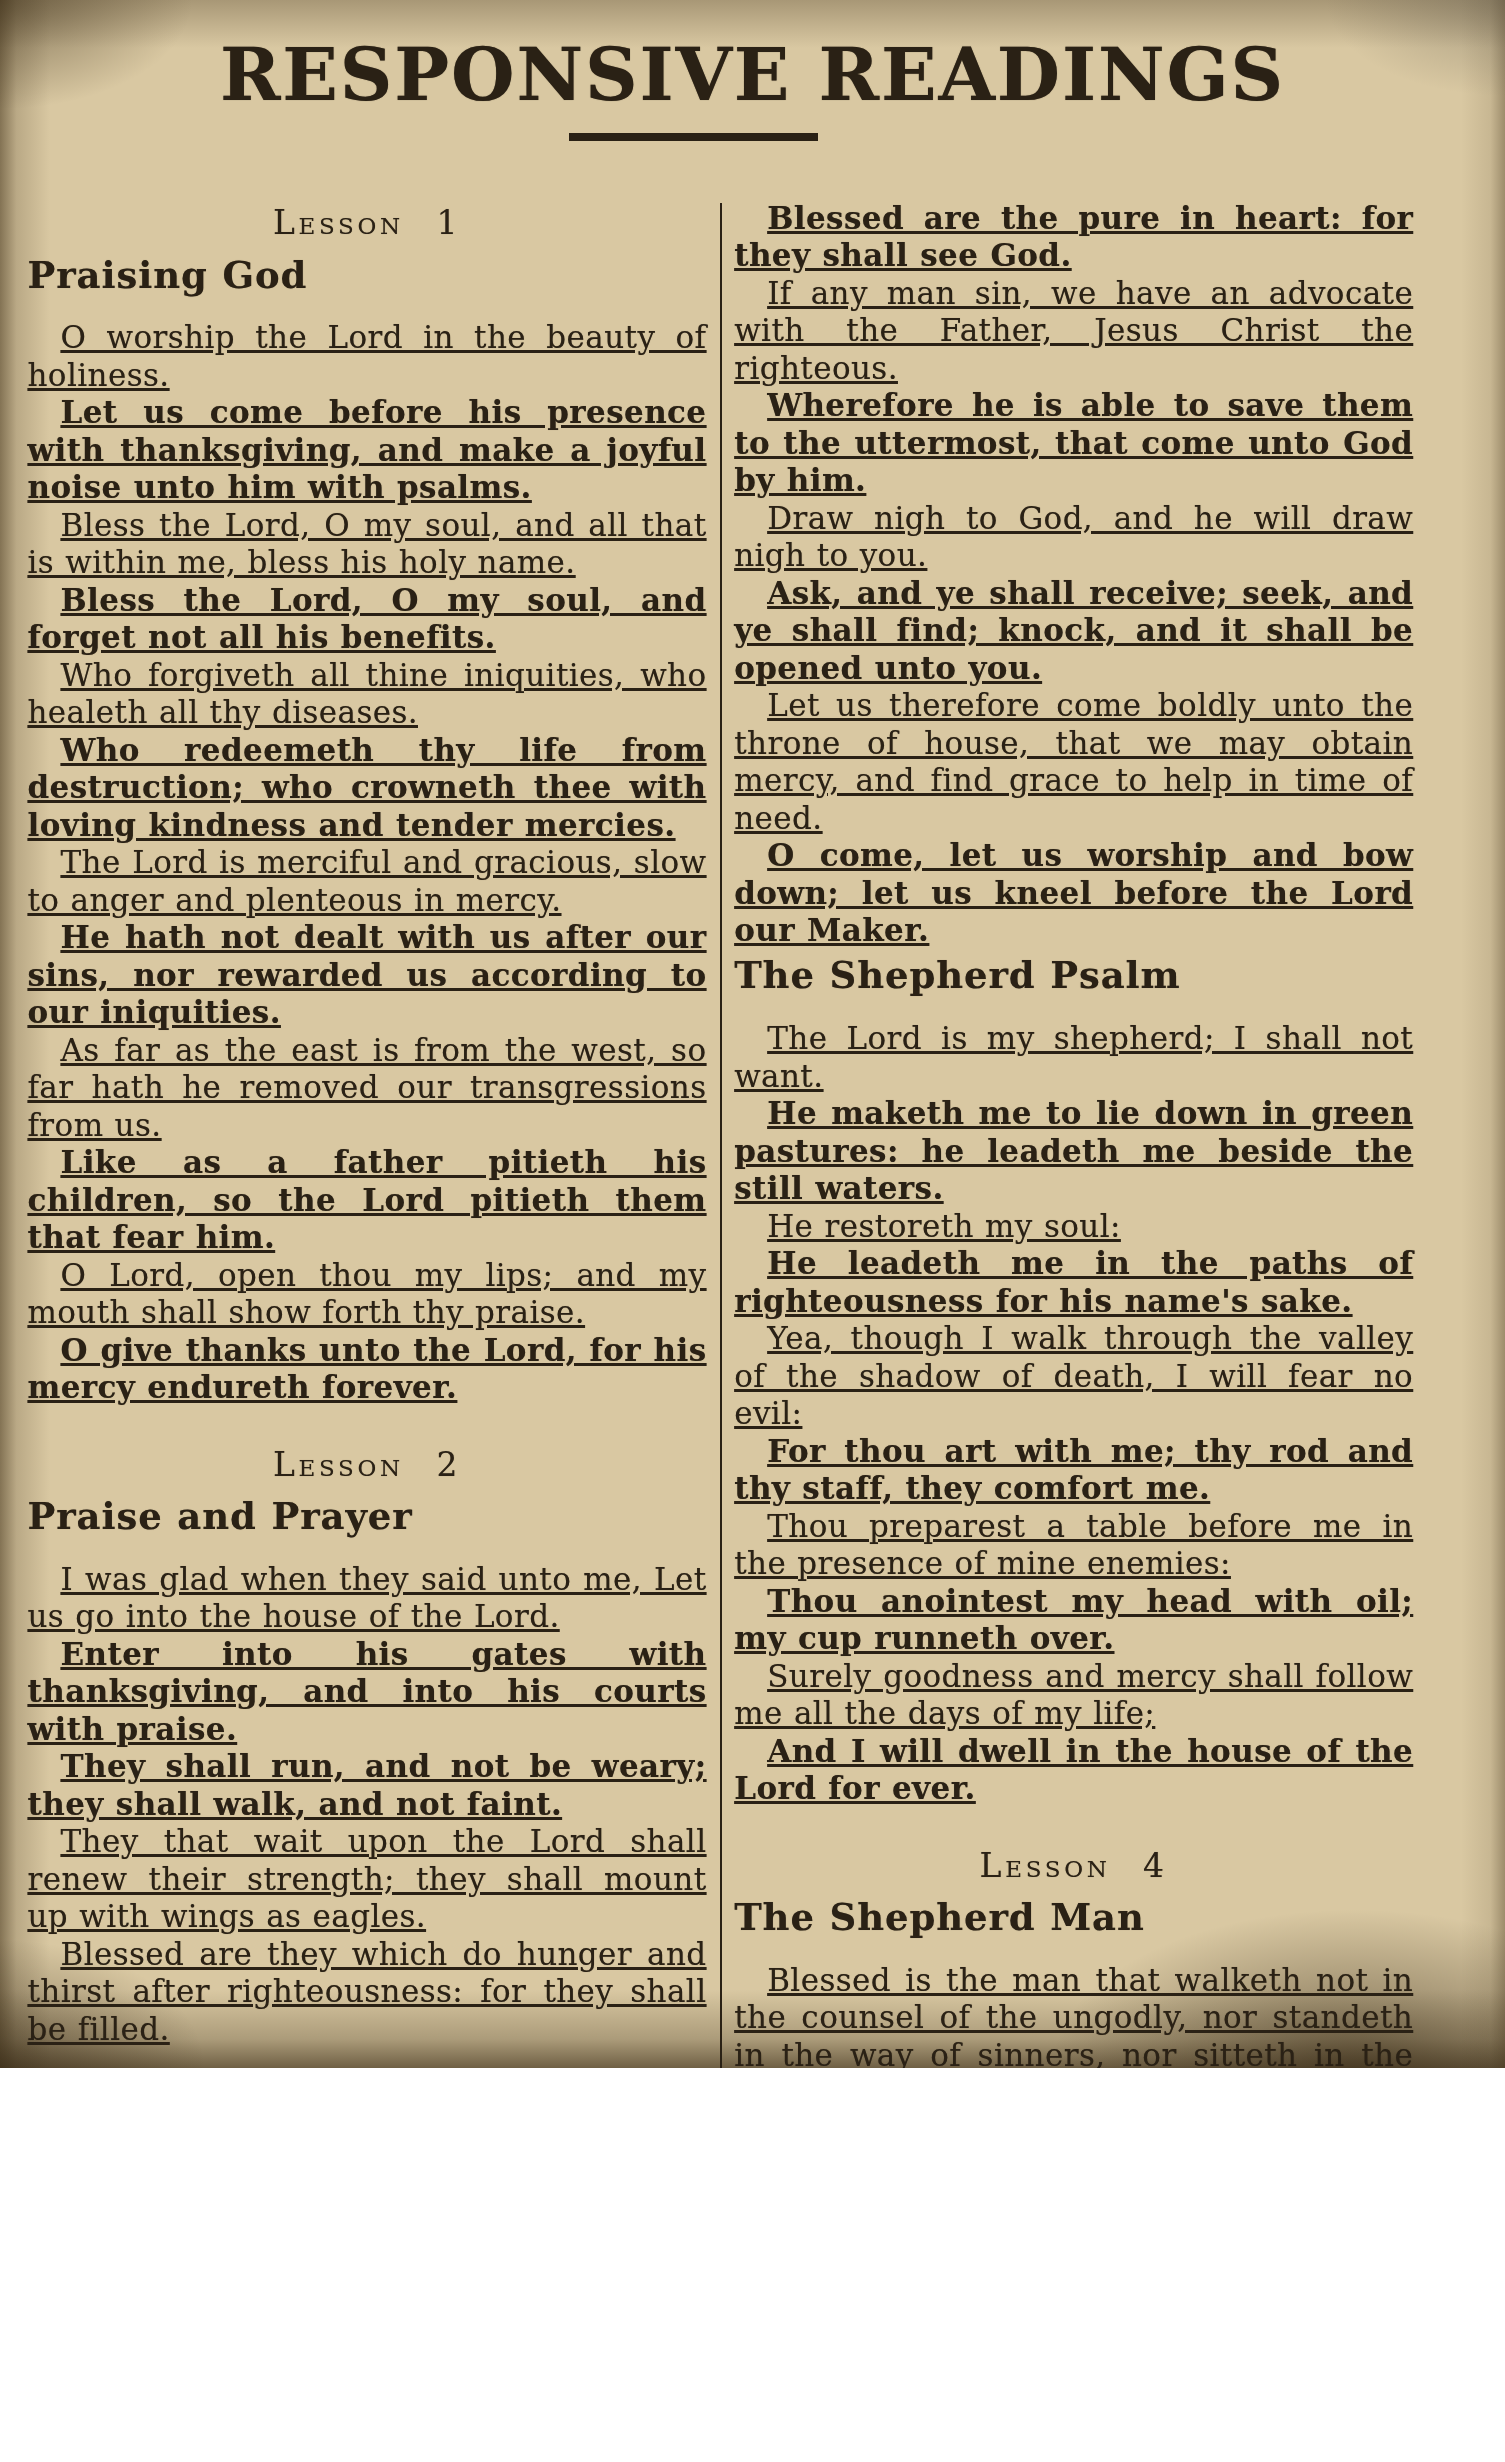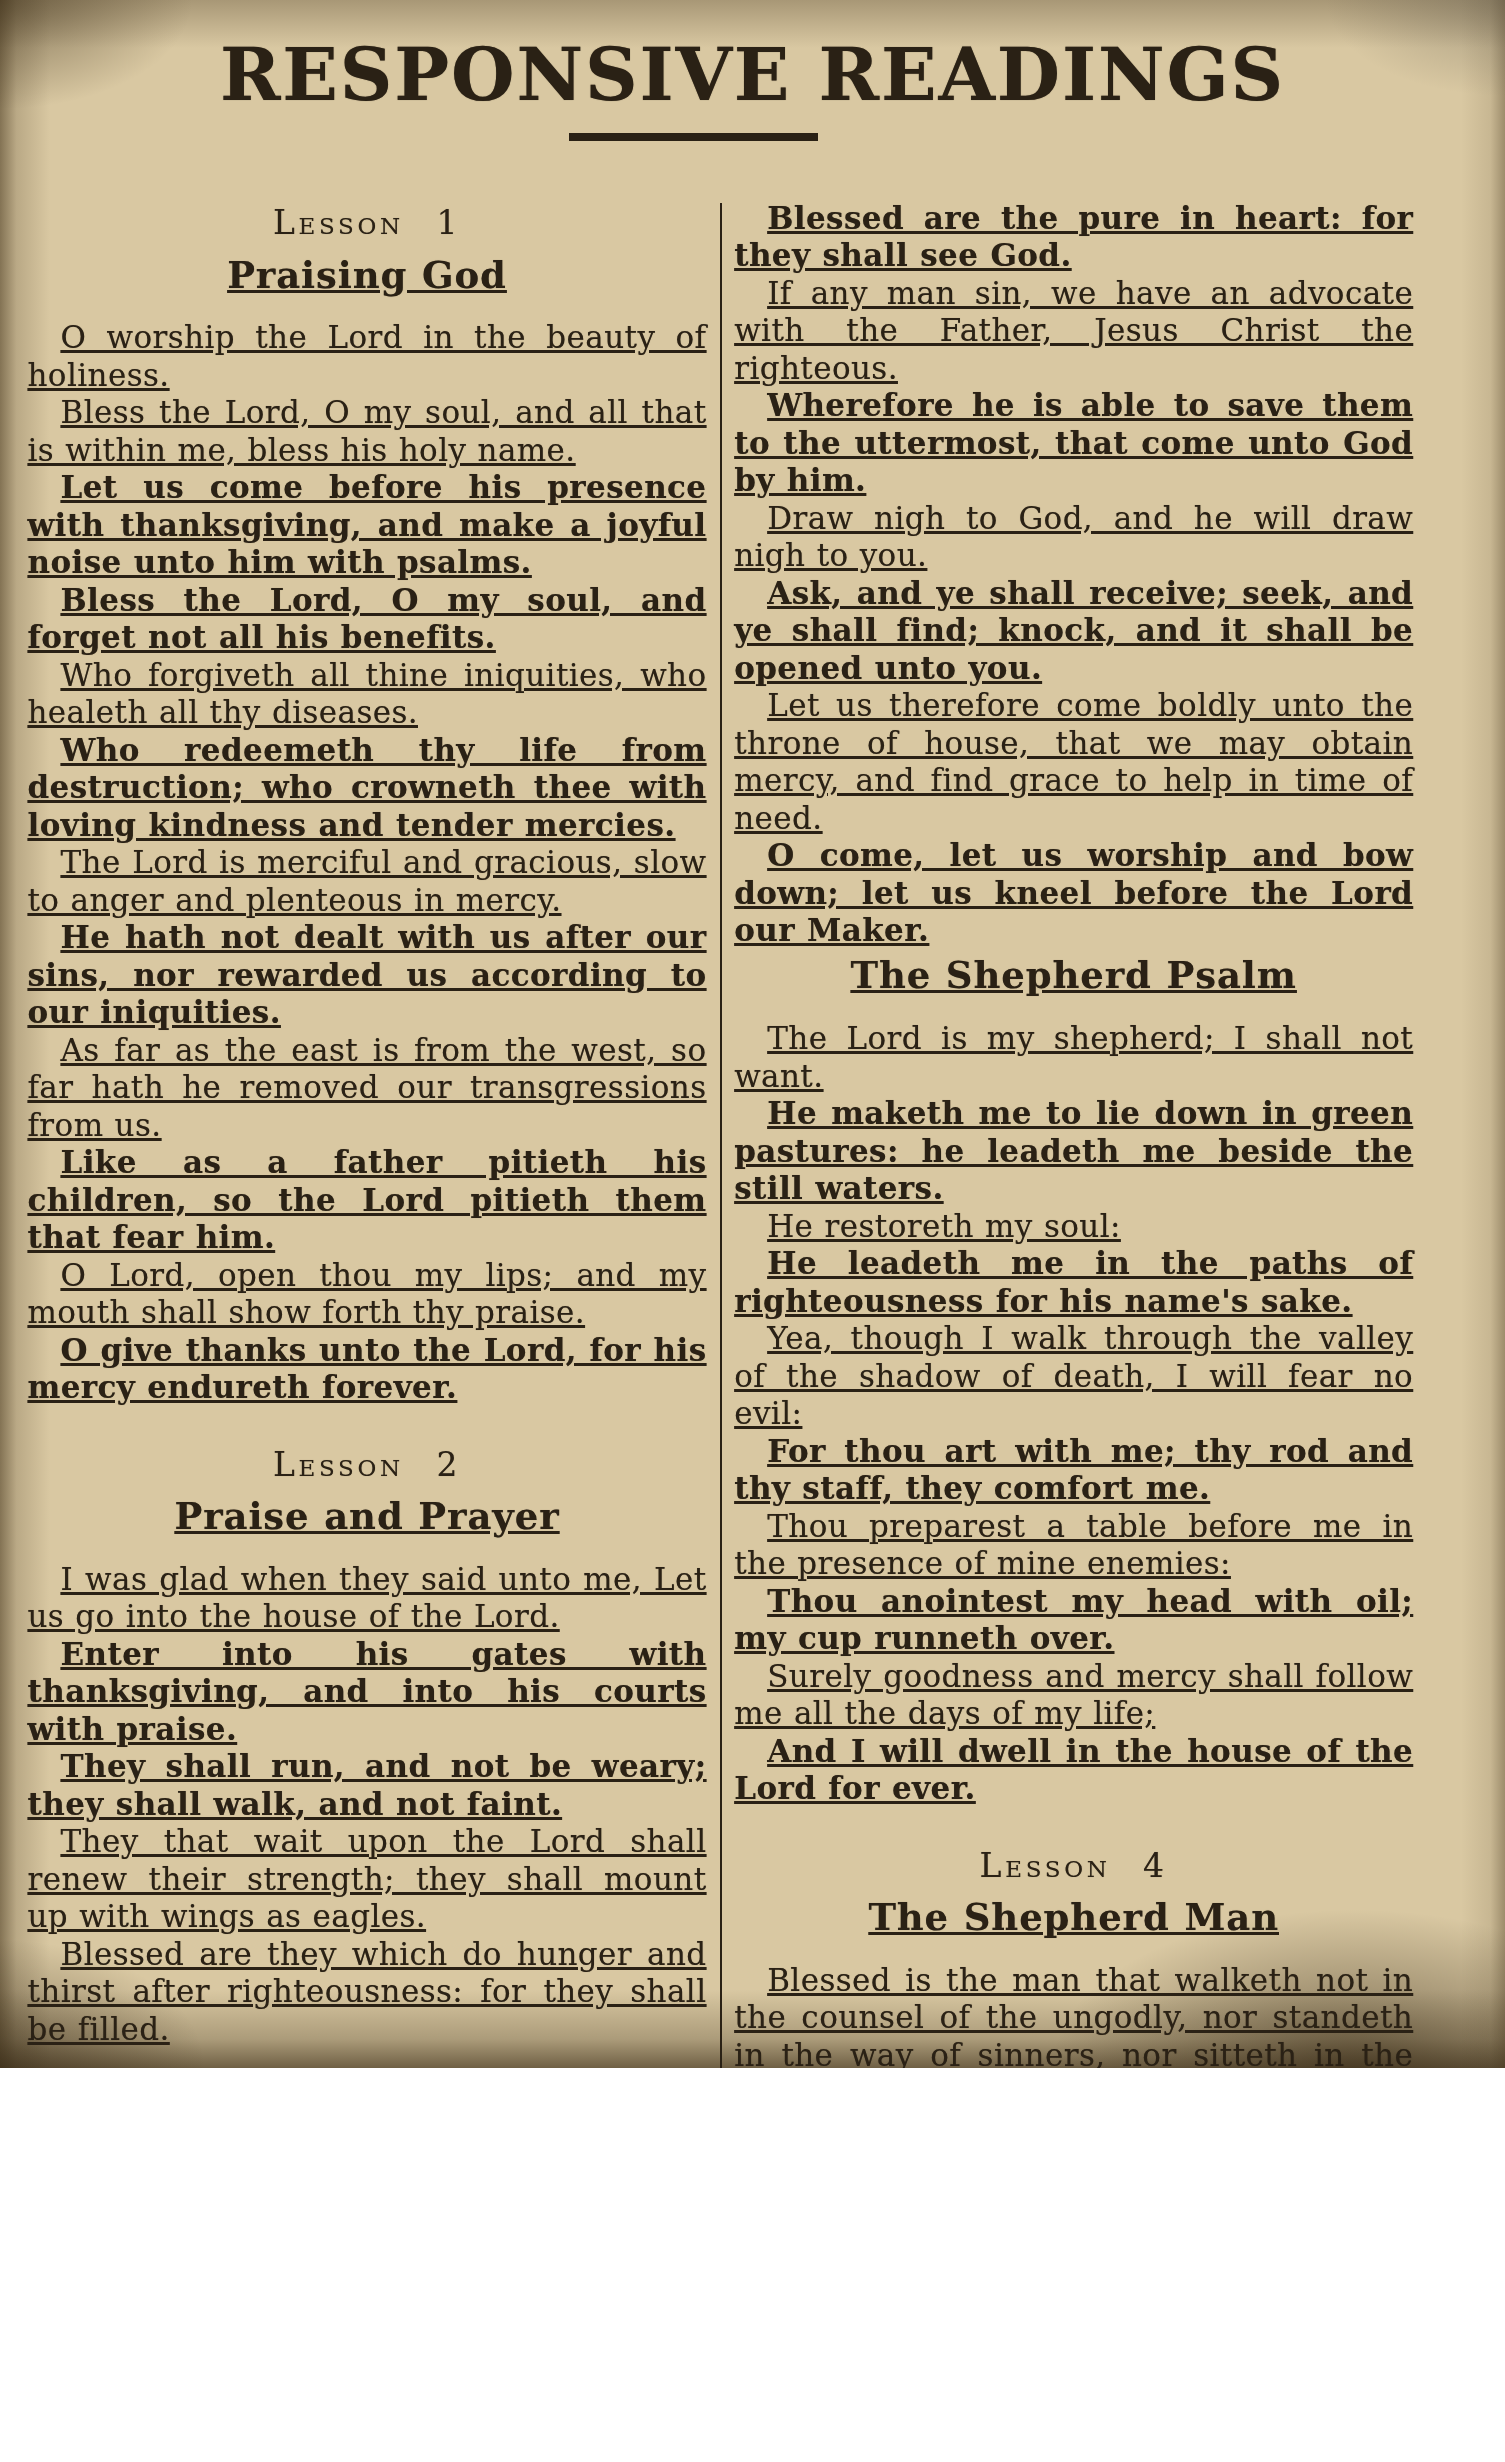--- a/index.html
+++ b/index.html
@@ -68,26 +68,24 @@
   .lesson-label{
     text-align:center;
     font-variant:small-caps;
     font-size:33px;
     letter-spacing:3.7px;
     word-spacing:18.3px;
     margin:38px 0 9.2px;
   }
   .col > .lesson-label:first-child{margin-top:3.7px;}
   .lesson-title{
-    text-align:center;
     font-weight:700;
     font-size:37px;
     letter-spacing:0.9px;
     margin:3.7px 0 22px;
-    text-decoration:underline;
   }
   .verse{
     text-indent:33px;
     margin:0;
     text-decoration:underline;
   }
   .verse.bold{
     font-weight:700;
   }
   .page-number{
@@ -105,22 +103,22 @@
 <body>
 
 <div class="page">
   <h1 class="title">RESPONSIVE READINGS</h1>
   <div class="title-rule"></div>
   <div class="columns">
     <div class="col">
         <div class="lesson-label">Lesson 1</div>
         <div class="lesson-title">Praising God</div>
         <div class="verse">O worship the Lord in the beauty of holiness.</div>
+        <div class="verse bold">Let us come before his presence with thanksgiving, and make a joyful noise unto him with psalms.</div>
         <div class="verse">Bless the Lord, O my soul, and all that is within me, bless his holy name.</div>
-        <div class="verse bold">Let us come before his presence with thanksgiving, and make a joyful noise unto him with psalms.</div>
         <div class="verse bold">Bless the Lord, O my soul, and forget not all his benefits.</div>
         <div class="verse">Who forgiveth all thine iniquities, who healeth all thy diseases.</div>
         <div class="verse bold">Who redeemeth thy life from destruction; who crowneth thee with loving kindness and tender mercies.</div>
         <div class="verse">The Lord is merciful and gracious, slow to anger and plenteous in mercy.</div>
         <div class="verse bold">He hath not dealt with us after our sins, nor rewarded us according to our iniquities.</div>
         <div class="verse">As far as the east is from the west, so far hath he removed our transgressions from us.</div>
         <div class="verse bold">Like as a father pitieth his children, so the Lord pitieth them that fear him.</div>
         <div class="verse">O Lord, open thou my lips; and my mouth shall show forth thy praise.</div>
         <div class="verse bold">O give thanks unto the Lord, for his mercy endureth forever.</div>
         <div class="lesson-label">Lesson 2</div>

